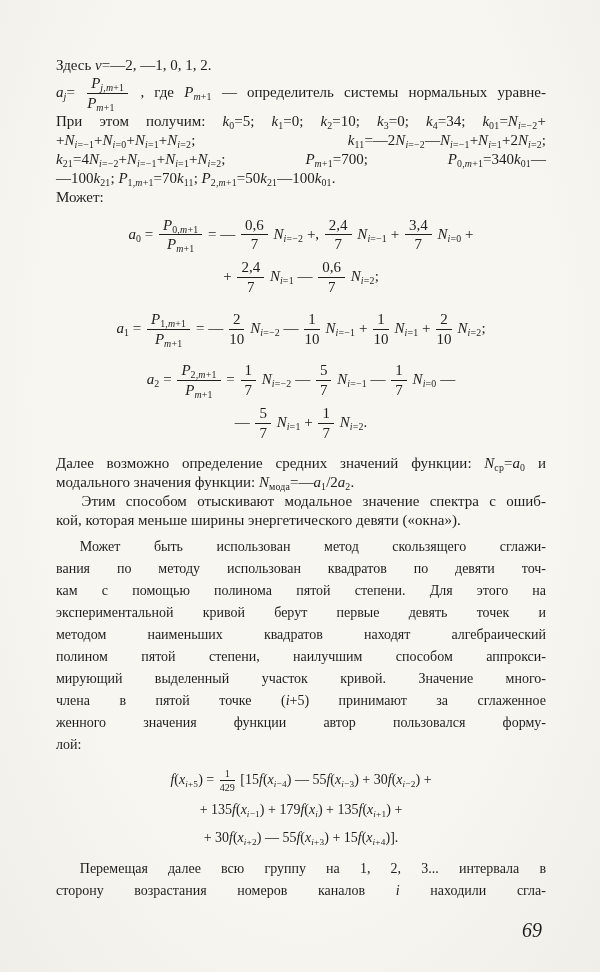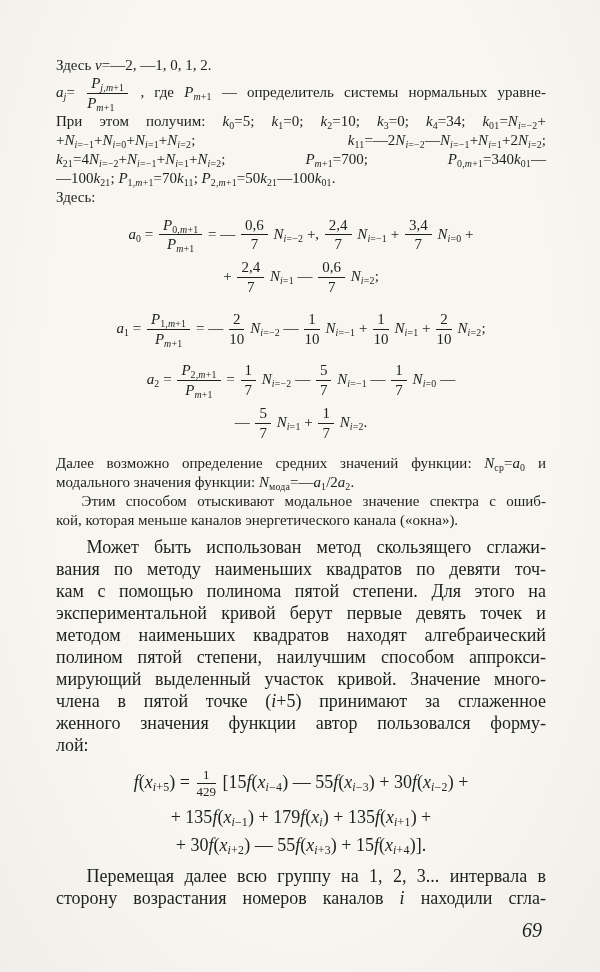--- a/index.html
+++ b/index.html
@@ -19,21 +19,21 @@
     overflow: hidden;
   }
   .column {
     position: absolute;
     left: 56px;
     top: 56px;
     width: 490px;
   }
   
   .sm { font-size: 15px; line-height: 19px; }
-  .lg { font-size: 18px; line-height: 22px; }
+  .lg { font-size: 14px; line-height: 22px; }
   .ln { white-space: normal; }
   .just { text-align: justify; text-align-last: justify; }
   .ind  { text-indent: 1.7em; }
   .block.f { margin: 7px 0 9px; }
   .block.f .ln { text-align: center; text-align-last: center; padding: 3px 0; }
   .block.p.lg { margin-top: 6px; }
   .block.f.lg { margin: 9px 0 4px; }
   
   .mi { font-style: italic; }
   sub {
@@ -81,44 +81,44 @@
       <div class="block p sm">
         <div class="ln just"><span class="mi">a</span><sub><span class="mi">j</span></sub><span class="mt">= </span><span class="frac"><span class="num"><span class="mi">P</span><sub><span class="mi">j</span><span class="mt">,</span><span class="mi">m</span><span class="mt">+1</span></sub></span><span class="den"><span class="mi">P</span><sub><span class="mi">m</span><span class="mt">+1</span></sub></span></span><span class="mt"> , где </span><span class="mi">P</span><sub><span class="mi">m</span><span class="mt">+1</span></sub><span class="mt"> — определитель системы нормальных уравне-</span></div>
       </div>
       <div class="block p sm">
         <div class="ln just"><span class="mt">При этом получим: </span><span class="mi">k</span><sub><span class="mt">0</span></sub><span class="mt">=5; </span><span class="mi">k</span><sub><span class="mt">1</span></sub><span class="mt">=0; </span><span class="mi">k</span><sub><span class="mt">2</span></sub><span class="mt">=10; </span><span class="mi">k</span><sub><span class="mt">3</span></sub><span class="mt">=0; </span><span class="mi">k</span><sub><span class="mt">4</span></sub><span class="mt">=34; </span><span class="mi">k</span><sub><span class="mt">01</span></sub><span class="mt">=</span><span class="mi">N</span><sub><span class="mi">i</span><span class="mt">=−2</span></sub><span class="mt">+</span></div>
         <div class="ln just"><span class="mt">+</span><span class="mi">N</span><sub><span class="mi">i</span><span class="mt">=−1</span></sub><span class="mt">+</span><span class="mi">N</span><sub><span class="mi">i</span><span class="mt">=0</span></sub><span class="mt">+</span><span class="mi">N</span><sub><span class="mi">i</span><span class="mt">=1</span></sub><span class="mt">+</span><span class="mi">N</span><sub><span class="mi">i</span><span class="mt">=2</span></sub><span class="mt">; </span><span class="mi">k</span><sub><span class="mt">11</span></sub><span class="mt">=—2</span><span class="mi">N</span><sub><span class="mi">i</span><span class="mt">=−2</span></sub><span class="mt">—</span><span class="mi">N</span><sub><span class="mi">i</span><span class="mt">=−1</span></sub><span class="mt">+</span><span class="mi">N</span><sub><span class="mi">i</span><span class="mt">=1</span></sub><span class="mt">+2</span><span class="mi">N</span><sub><span class="mi">i</span><span class="mt">=2</span></sub><span class="mt">;</span></div>
         <div class="ln just"><span class="mi">k</span><sub><span class="mt">21</span></sub><span class="mt">=4</span><span class="mi">N</span><sub><span class="mi">i</span><span class="mt">=−2</span></sub><span class="mt">+</span><span class="mi">N</span><sub><span class="mi">i</span><span class="mt">=−1</span></sub><span class="mt">+</span><span class="mi">N</span><sub><span class="mi">i</span><span class="mt">=1</span></sub><span class="mt">+</span><span class="mi">N</span><sub><span class="mi">i</span><span class="mt">=2</span></sub><span class="mt">; </span><span class="mi">P</span><sub><span class="mi">m</span><span class="mt">+1</span></sub><span class="mt">=700; </span><span class="mi">P</span><sub><span class="mt">0,</span><span class="mi">m</span><span class="mt">+1</span></sub><span class="mt">=340</span><span class="mi">k</span><sub><span class="mt">01</span></sub><span class="mt">—</span></div>
         <div class="ln"><span class="mt">—100</span><span class="mi">k</span><sub><span class="mt">21</span></sub><span class="mt">; </span><span class="mi">P</span><sub><span class="mt">1,</span><span class="mi">m</span><span class="mt">+1</span></sub><span class="mt">=70</span><span class="mi">k</span><sub><span class="mt">11</span></sub><span class="mt">; </span><span class="mi">P</span><sub><span class="mt">2,</span><span class="mi">m</span><span class="mt">+1</span></sub><span class="mt">=50</span><span class="mi">k</span><sub><span class="mt">21</span></sub><span class="mt">—100</span><span class="mi">k</span><sub><span class="mt">01</span></sub><span class="mt">.</span></div>
       </div>
       <div class="block p sm">
-        <div class="ln"><span class="mt">Здесь:</span></div>
+        <div class="ln"><span class="mt">Может:</span></div>
       </div>
       <div class="block f sm">
         <div class="ln"><span class="mi">a</span><sub><span class="mt">0</span></sub><span class="mt"> = </span><span class="frac"><span class="num"><span class="mi">P</span><sub><span class="mt">0,</span><span class="mi">m</span><span class="mt">+1</span></sub></span><span class="den"><span class="mi">P</span><sub><span class="mi">m</span><span class="mt">+1</span></sub></span></span><span class="mt"> = — </span><span class="frac"><span class="num"><span class="mt">0,6</span></span><span class="den"><span class="mt">7</span></span></span><span class="mt"> </span><span class="mi">N</span><sub><span class="mi">i</span><span class="mt">=−2</span></sub><span class="mt"> +, </span><span class="frac"><span class="num"><span class="mt">2,4</span></span><span class="den"><span class="mt">7</span></span></span><span class="mt"> </span><span class="mi">N</span><sub><span class="mi">i</span><span class="mt">=−1</span></sub><span class="mt"> + </span><span class="frac"><span class="num"><span class="mt">3,4</span></span><span class="den"><span class="mt">7</span></span></span><span class="mt"> </span><span class="mi">N</span><sub><span class="mi">i</span><span class="mt">=0</span></sub><span class="mt"> +</span></div>
         <div class="ln"><span class="mt">+ </span><span class="frac"><span class="num"><span class="mt">2,4</span></span><span class="den"><span class="mt">7</span></span></span><span class="mt"> </span><span class="mi">N</span><sub><span class="mi">i</span><span class="mt">=1</span></sub><span class="mt"> — </span><span class="frac"><span class="num"><span class="mt">0,6</span></span><span class="den"><span class="mt">7</span></span></span><span class="mt"> </span><span class="mi">N</span><sub><span class="mi">i</span><span class="mt">=2</span></sub><span class="mt">;</span></div>
       </div>
       <div class="block f sm">
         <div class="ln"><span class="mi">a</span><sub><span class="mt">1</span></sub><span class="mt"> = </span><span class="frac"><span class="num"><span class="mi">P</span><sub><span class="mt">1,</span><span class="mi">m</span><span class="mt">+1</span></sub></span><span class="den"><span class="mi">P</span><sub><span class="mi">m</span><span class="mt">+1</span></sub></span></span><span class="mt"> = — </span><span class="frac"><span class="num"><span class="mt">2</span></span><span class="den"><span class="mt">10</span></span></span><span class="mt"> </span><span class="mi">N</span><sub><span class="mi">i</span><span class="mt">=−2</span></sub><span class="mt"> — </span><span class="frac"><span class="num"><span class="mt">1</span></span><span class="den"><span class="mt">10</span></span></span><span class="mt"> </span><span class="mi">N</span><sub><span class="mi">i</span><span class="mt">=−1</span></sub><span class="mt"> + </span><span class="frac"><span class="num"><span class="mt">1</span></span><span class="den"><span class="mt">10</span></span></span><span class="mt"> </span><span class="mi">N</span><sub><span class="mi">i</span><span class="mt">=1</span></sub><span class="mt"> + </span><span class="frac"><span class="num"><span class="mt">2</span></span><span class="den"><span class="mt">10</span></span></span><span class="mt"> </span><span class="mi">N</span><sub><span class="mi">i</span><span class="mt">=2</span></sub><span class="mt">;</span></div>
       </div>
       <div class="block f sm">
         <div class="ln"><span class="mi">a</span><sub><span class="mt">2</span></sub><span class="mt"> = </span><span class="frac"><span class="num"><span class="mi">P</span><sub><span class="mt">2,</span><span class="mi">m</span><span class="mt">+1</span></sub></span><span class="den"><span class="mi">P</span><sub><span class="mi">m</span><span class="mt">+1</span></sub></span></span><span class="mt"> = </span><span class="frac"><span class="num"><span class="mt">1</span></span><span class="den"><span class="mt">7</span></span></span><span class="mt"> </span><span class="mi">N</span><sub><span class="mi">i</span><span class="mt">=−2</span></sub><span class="mt"> — </span><span class="frac"><span class="num"><span class="mt">5</span></span><span class="den"><span class="mt">7</span></span></span><span class="mt"> </span><span class="mi">N</span><sub><span class="mi">i</span><span class="mt">=−1</span></sub><span class="mt"> — </span><span class="frac"><span class="num"><span class="mt">1</span></span><span class="den"><span class="mt">7</span></span></span><span class="mt"> </span><span class="mi">N</span><sub><span class="mi">i</span><span class="mt">=0</span></sub><span class="mt"> —</span></div>
         <div class="ln"><span class="mt">— </span><span class="frac"><span class="num"><span class="mt">5</span></span><span class="den"><span class="mt">7</span></span></span><span class="mt"> </span><span class="mi">N</span><sub><span class="mi">i</span><span class="mt">=1</span></sub><span class="mt"> + </span><span class="frac"><span class="num"><span class="mt">1</span></span><span class="den"><span class="mt">7</span></span></span><span class="mt"> </span><span class="mi">N</span><sub><span class="mi">i</span><span class="mt">=2</span></sub><span class="mt">.</span></div>
       </div>
       <div class="block p sm">
         <div class="ln just"><span class="mt">Далее возможно определение средних значений функции: </span><span class="mi">N</span><sub><span class="mt">ср</span></sub><span class="mt">=</span><span class="mi">a</span><sub><span class="mt">0</span></sub><span class="mt"> и</span></div>
         <div class="ln"><span class="mt">модального значения функции: </span><span class="mi">N</span><sub><span class="mt">мода</span></sub><span class="mt">=—</span><span class="mi">a</span><sub><span class="mt">1</span></sub><span class="mt">/2</span><span class="mi">a</span><sub><span class="mt">2</span></sub><span class="mt">.</span></div>
       </div>
       <div class="block p sm">
         <div class="ln just ind"><span class="mt">Этим способом отыскивают модальное значение спектра с ошиб-</span></div>
-        <div class="ln"><span class="mt">кой, которая меньше каналов энергетического канала («окна»).</span></div>
+        <div class="ln"><span class="mt">кой, которая меньше ширины энергетического девяти («окна»).</span></div>
       </div>
       <div class="block p lg">
         <div class="ln just ind"><span class="mt">Может быть использован метод скользящего сглажи-</span></div>
-        <div class="ln just"><span class="mt">вания по методу наименьших квадратов по девяти точ-</span></div>
+        <div class="ln just"><span class="mt">вания по методу использован квадратов по девяти точ-</span></div>
         <div class="ln just"><span class="mt">кам с помощью полинома пятой степени. Для этого на</span></div>
         <div class="ln just"><span class="mt">экспериментальной кривой берут первые девять точек и</span></div>
         <div class="ln just"><span class="mt">методом наименьших квадратов находят алгебраический</span></div>
         <div class="ln just"><span class="mt">полином пятой степени, наилучшим способом аппрокси-</span></div>
         <div class="ln just"><span class="mt">мирующий выделенный участок кривой. Значение много-</span></div>
         <div class="ln just"><span class="mt">члена в пятой точке (</span><span class="mi">i</span><span class="mt">+5) принимают за сглаженное</span></div>
         <div class="ln just"><span class="mt">женного значения функции автор пользовался форму-</span></div>
         <div class="ln"><span class="mt">лой:</span></div>
       </div>
       <div class="block f lg">

